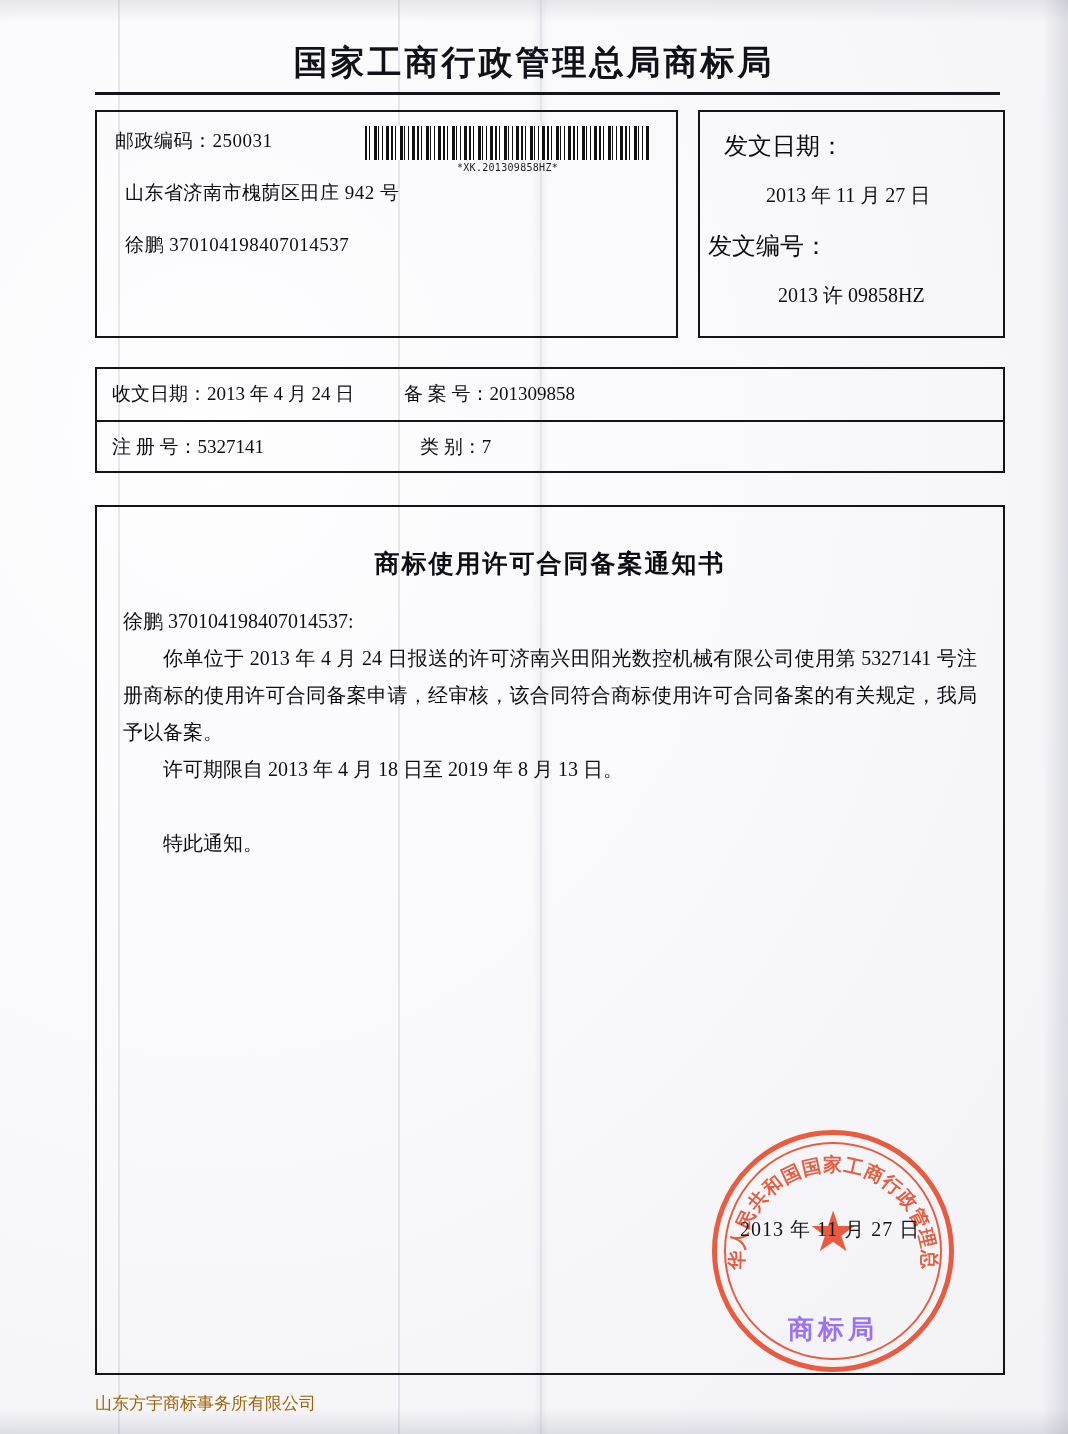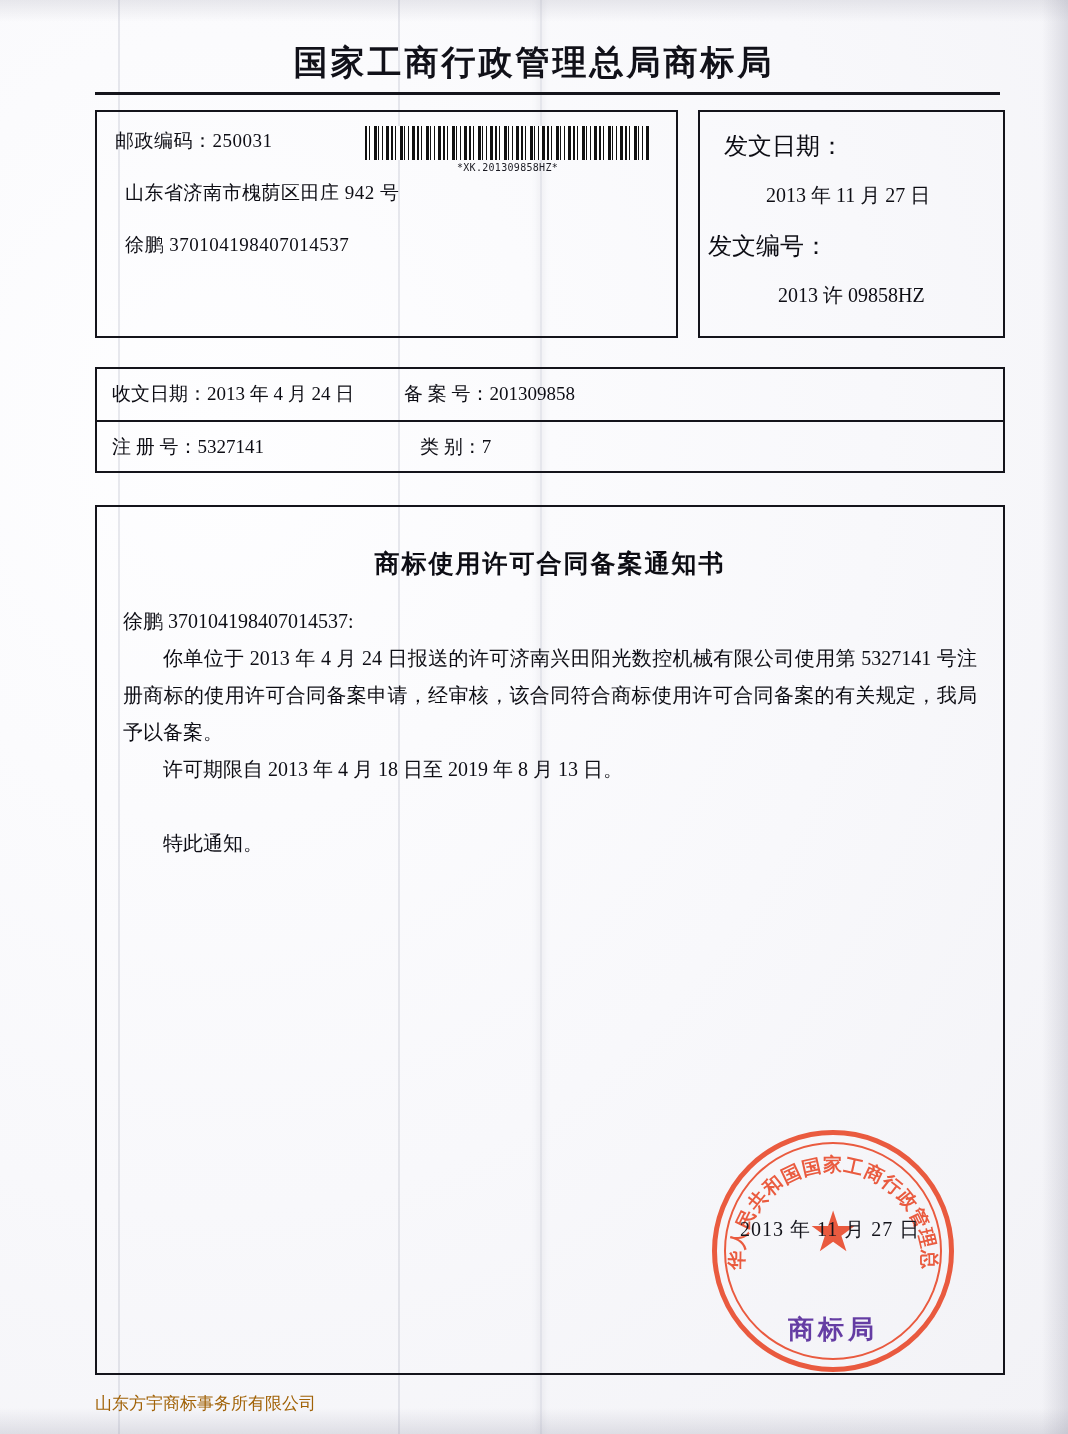--- a/index.html
+++ b/index.html
@@ -194,21 +194,21 @@
     left: 50%; top: 42%;
     transform: translate(-50%, -50%);
     font-size: 56px;
     color: #e8401f;
     line-height: 1;
   }
   .seal-bottom {
     position: absolute;
     left: 0; right: 0; bottom: 20px;
     text-align: center;
-    color: #4c1d95;
+    color: #8b5cf6;
     font-weight: bold;
     font-size: 26px;
     letter-spacing: 4px;
   }
   .seal-arc {
     position: absolute;
     left: 0; top: 0;
     width: 232px; height: 232px;
     color: #e8401f;
   }

